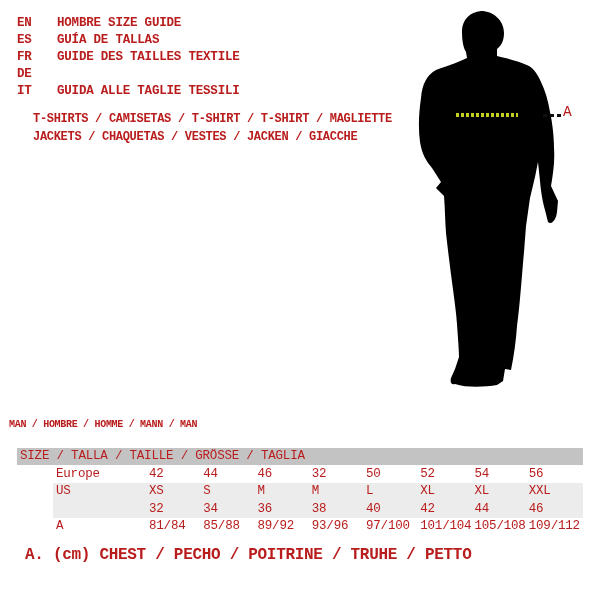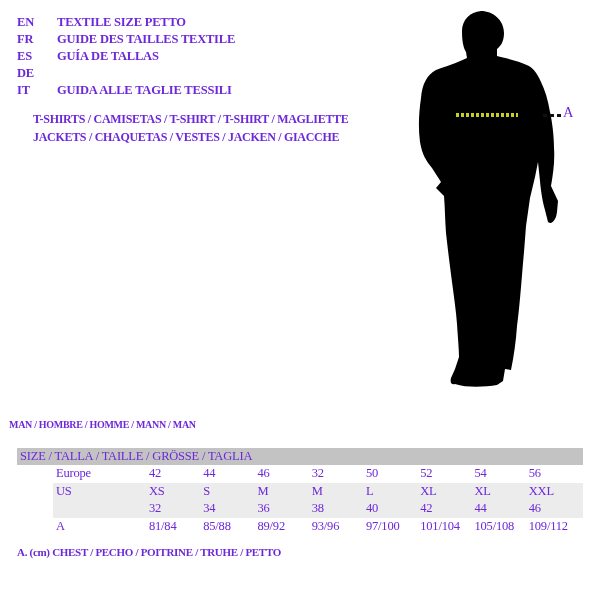--- a/index.html
+++ b/index.html
@@ -1,18 +1,18 @@
 <!DOCTYPE html>
 <html><head>
 <meta charset="utf-8">
 <style>
   html,body{margin:0;padding:0;background:#fff;}
   .screen{
     position:relative;width:600px;height:600px;background:#fff;overflow:hidden;
-    font-family:Liberation Serif, serif;color:#6d28d9;
+    font-family:Liberation Mono, monospace;color:#b91c1c;
   }
   
   .lang-block{position:absolute;left:17px;top:14px;}
   .lang-row{display:grid;grid-template-columns:40px auto;height:17px;align-items:center;
     font-size:12.5px;letter-spacing:-0.2px;font-weight:bold;}
   
   .garments{position:absolute;left:33px;top:111px;font-weight:bold;font-size:12px;
     line-height:17.5px;letter-spacing:-0.3px;}
   
   .figure-svg{position:absolute;left:405px;top:5px;width:175px;height:385px;}
@@ -25,40 +25,40 @@
   .section-title{position:absolute;left:9px;top:419px;font-weight:bold;font-size:10px;
     letter-spacing:-0.3px;}
   
   .size-table{position:absolute;left:17px;top:448px;width:566px;font-size:12.5px;
     letter-spacing:-0.2px;}
   .t-header{height:17px;line-height:17px;padding-left:3px;box-sizing:border-box;}
   .t-row{display:grid;grid-template-columns:96px repeat(8,1fr);align-items:center;height:17.5px;margin-left:36px;}
   .t-label{padding-left:3px;text-align:left;}
   .t-cell{text-align:left;}
   
-  .footnote{position:absolute;left:17px;top:546px;font-weight:bold;font-size:11px;
+  .footnote{position:absolute;left:25px;top:546px;font-weight:bold;font-size:16px;
     letter-spacing:-0.3px;}
 </style>
 </head>
 <body>
 
 <div class="screen">
 
   <div class="lang-block">
     <div class="lang-row">
       <span>EN</span>
-      <span>TEXTILE SIZE PETTO</span>
+      <span>HOMBRE SIZE GUIDE</span>
+    </div>
+    <div class="lang-row">
+      <span>ES</span>
+      <span>GUÍA DE TALLAS</span>
     </div>
     <div class="lang-row">
       <span>FR</span>
       <span>GUIDE DES TAILLES TEXTILE</span>
-    </div>
-    <div class="lang-row">
-      <span>ES</span>
-      <span>GUÍA DE TALLAS</span>
     </div>
     <div class="lang-row">
       <span>DE</span>
     </div>
     <div class="lang-row">
       <span>IT</span>
       <span>GUIDA ALLE TAGLIE TESSILI</span>
     </div>
   </div>
 

